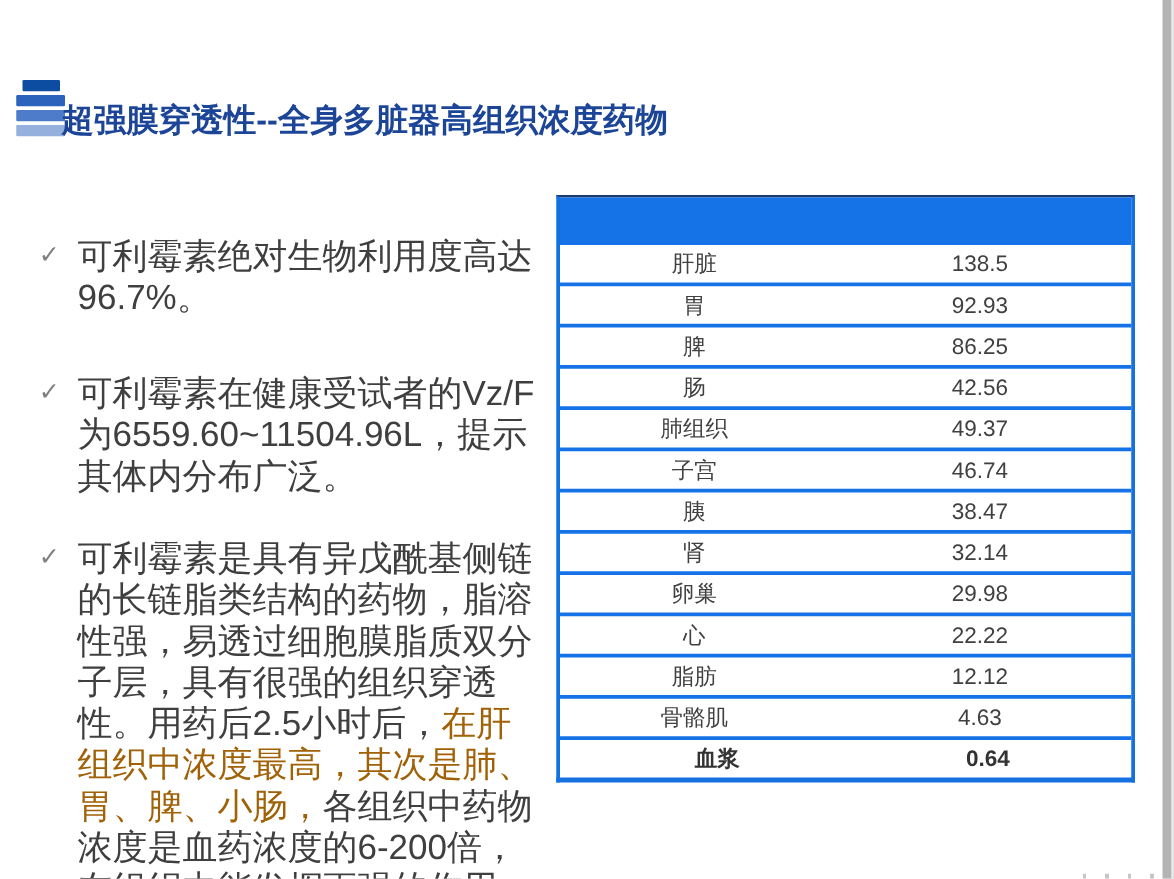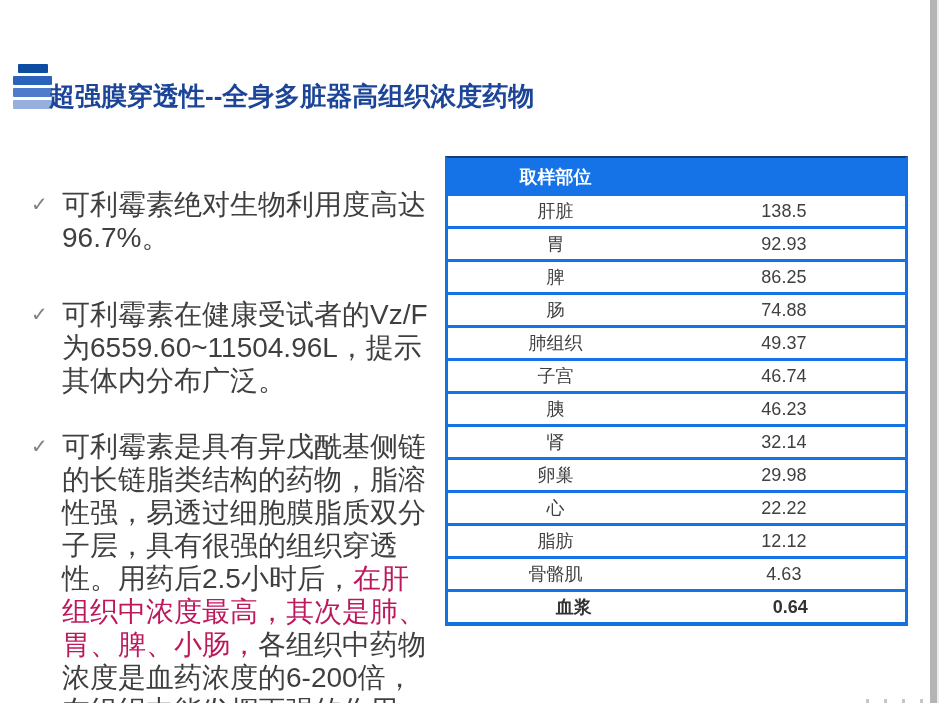--- a/index.html
+++ b/index.html
@@ -24,21 +24,21 @@
     position:absolute;left:49px;top:62px;
     font-size:26px;font-weight:700;color:#1c4598;white-space:nowrap;
   }
   
   .bullets{position:absolute;left:31px;top:188px;width:402px;}
   .bullet{display:flex;align-items:flex-start;}
   .bullet.b1{margin-bottom:44px;}
   .bullet.b2{margin-bottom:33px;}
   .check{flex:none;width:31px;color:#808080;font-size:20px;line-height:33px;}
   .btext{color:#3f3f3f;font-size:28px;line-height:33px;width:371px;}
-  .btext .dark{color:#be185d;}
+  .btext .dark{color:#a16207;}
   
   .dtable{
     position:absolute;left:445px;top:156px;width:457px;
     border-left:3px solid #1570e0;border-right:3px solid #1570e0;
     border-bottom:4px solid #1570e0;border-top:2px solid #1a3a70;
     background:#ffffff;
   }
   .thead{
     display:flex;height:38px;align-items:center;
     background:#1573e7;color:#ffffff;font-weight:700;font-size:18px;
@@ -82,49 +82,48 @@
     <span class="btext">可利霉素在健康受试者的Vz/F为6559.60~11504.96L，提示其体内分布广泛。</span>
   </div>
   <div class="bullet b3">
     <span class="check">✓</span>
     <span class="btext"><span>可利霉素是具有异戊酰基侧链的长链脂类结构的药物，脂溶性强，易透过细胞膜脂质双分子层，具有很强的组织穿透性。用药后2.5小时后，</span><span class="dark">在肝组织中浓度最高，其次是肺、胃、脾、小肠，</span><span>各组织中药物浓度是血药浓度的6-200倍，在组织中能发挥更强的作用。</span></span>
   </div>
 </div>
 
 <div class="dtable">
   <div class="thead">
-    <div class="c1">取样部位</div>
   </div>
   <div class="trow">
     <div class="c1">肝脏</div>
     <div class="c2">138.5</div>
   </div>
   <div class="trow">
     <div class="c1">胃</div>
     <div class="c2">92.93</div>
   </div>
   <div class="trow">
     <div class="c1">脾</div>
     <div class="c2">86.25</div>
   </div>
   <div class="trow">
     <div class="c1">肠</div>
-    <div class="c2">74.88</div>
+    <div class="c2">42.56</div>
   </div>
   <div class="trow">
     <div class="c1">肺组织</div>
     <div class="c2">49.37</div>
   </div>
   <div class="trow">
     <div class="c1">子宫</div>
     <div class="c2">46.74</div>
   </div>
   <div class="trow">
     <div class="c1">胰</div>
-    <div class="c2">46.23</div>
+    <div class="c2">38.47</div>
   </div>
   <div class="trow">
     <div class="c1">肾</div>
     <div class="c2">32.14</div>
   </div>
   <div class="trow">
     <div class="c1">卵巢</div>
     <div class="c2">29.98</div>
   </div>
   <div class="trow">

